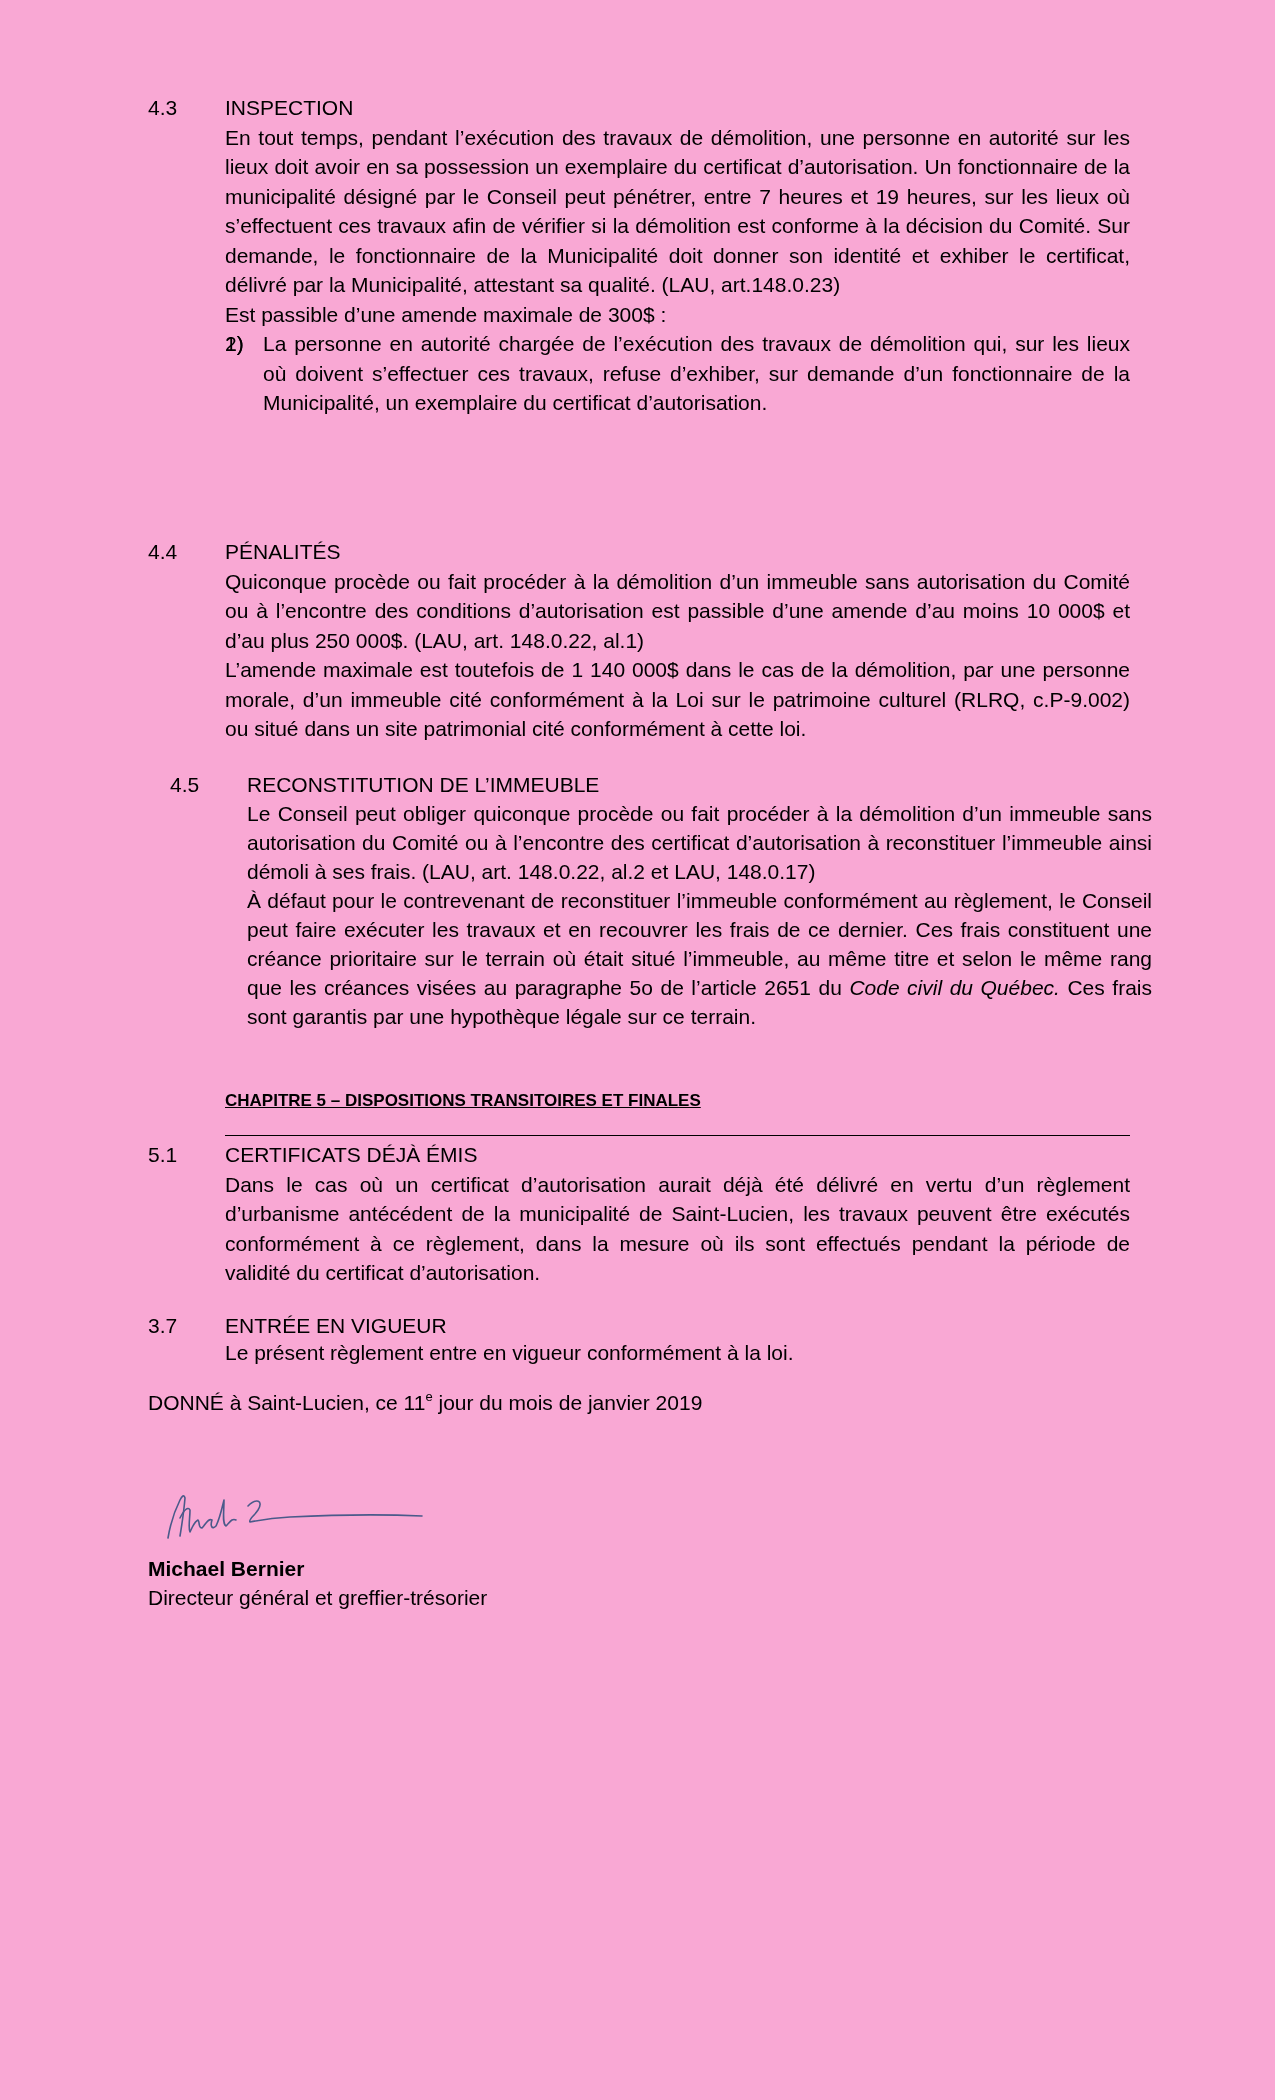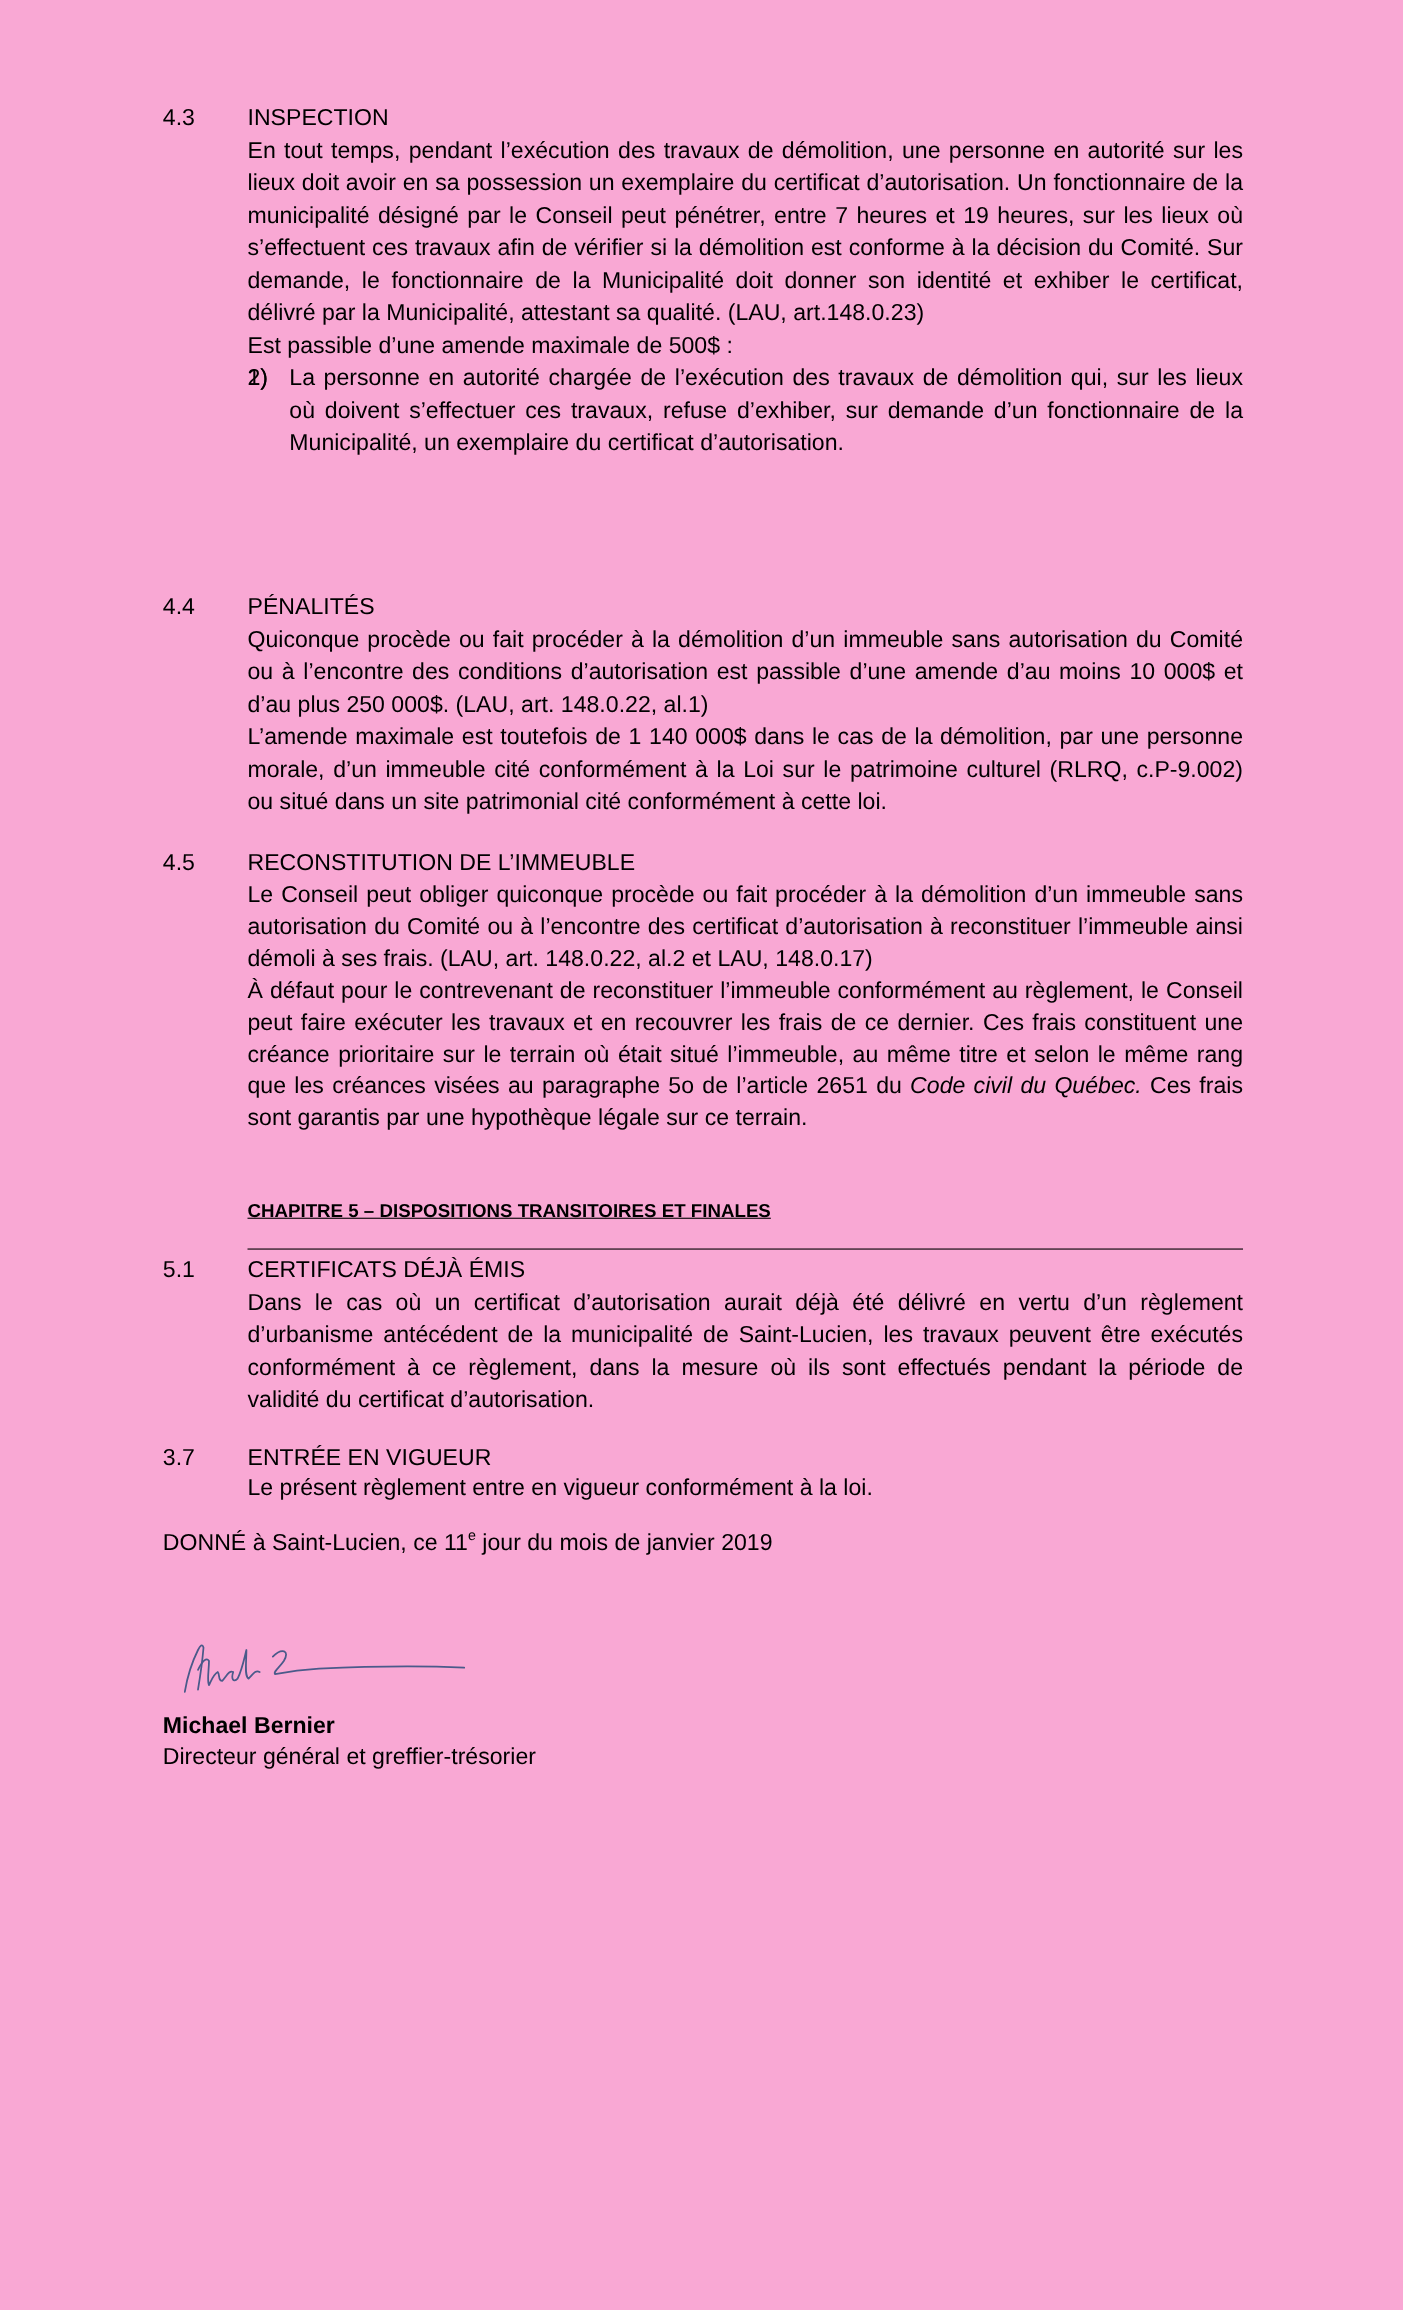--- a/index.html
+++ b/index.html
@@ -25,41 +25,41 @@
 </head>
 <body>
 
 <div class="page">
 
   <div class="sec" style="top:93px;">
     <span class="num">4.3</span>
     <div class="body">
       <span class="title">INSPECTION</span>
       <p class="p">En tout temps, pendant l’exécution des travaux de démolition, une personne en autorité sur les lieux doit avoir en sa possession un exemplaire du certificat d’autorisation.  Un fonctionnaire de la municipalité désigné par le Conseil peut pénétrer, entre 7 heures et 19 heures, sur les lieux où s’effectuent ces travaux afin de vérifier si la démolition est conforme à la décision du Comité.  Sur demande, le fonctionnaire de la Municipalité doit donner son identité et exhiber le certificat, délivré par la Municipalité, attestant sa qualité. (LAU, art.148.0.23)</p>
-      <p class="p">Est passible d’une amende maximale de 500$ :</p>
+      <p class="p">Est passible d’une amende maximale de 300$ :</p>
       <div class="item">
         <span class="inum">1)</span>
       </div>
       <div class="item">
         <span class="inum">2)</span>
         <span>La personne en autorité chargée de l’exécution des travaux de démolition qui, sur les lieux où doivent s’effectuer ces travaux, refuse d’exhiber, sur demande d’un fonctionnaire de la Municipalité, un exemplaire du certificat d’autorisation.</span>
       </div>
     </div>
   </div>
 
   <div class="sec" style="top:537px;">
     <span class="num">4.4</span>
     <div class="body">
       <span class="title">PÉNALITÉS</span>
       <p class="p">Quiconque procède ou fait procéder à la démolition d’un immeuble sans autorisation du Comité ou à l’encontre des conditions d’autorisation est passible d’une amende d’au moins 10 000$ et d’au plus 250 000$. (LAU, art. 148.0.22, al.1)</p>
       <p class="p">L’amende maximale est toutefois de 1 140 000$ dans le cas de la démolition, par une personne morale, d’un immeuble cité conformément à la Loi sur le patrimoine culturel (RLRQ, c.P-9.002) ou situé dans un site patrimonial cité conformément à cette loi.</p>
     </div>
   </div>
 
-  <div class="sec" style="top:770px; line-height:29px;">
+  <div class="sec" style="top:770px; line-height:29px;margin-left:22px;">
     <span class="num">4.5</span>
     <div class="body">
       <span class="title">RECONSTITUTION DE L’IMMEUBLE</span>
       <p class="p">Le Conseil peut obliger quiconque procède ou fait procéder à la démolition d’un immeuble sans autorisation du Comité ou à l’encontre des certificat d’autorisation à reconstituer l’immeuble ainsi démoli à ses frais.  (LAU, art. 148.0.22, al.2 et LAU, 148.0.17)</p>
       <p class="p"><span>À défaut pour le contrevenant de reconstituer l’immeuble conformément au règlement, le Conseil peut faire exécuter les travaux et en recouvrer les frais de ce dernier.  Ces frais constituent une créance prioritaire sur le terrain où était situé l’immeuble, au même titre et selon le même rang que les créances visées au paragraphe 5o de l’article 2651 du </span><i>Code civil du Québec.</i><span>  Ces frais sont garantis par une hypothèque légale sur ce terrain.</span></p>
     </div>
   </div>
 
   <div class="chapter">CHAPITRE 5 – DISPOSITIONS TRANSITOIRES ET FINALES</div>
 

